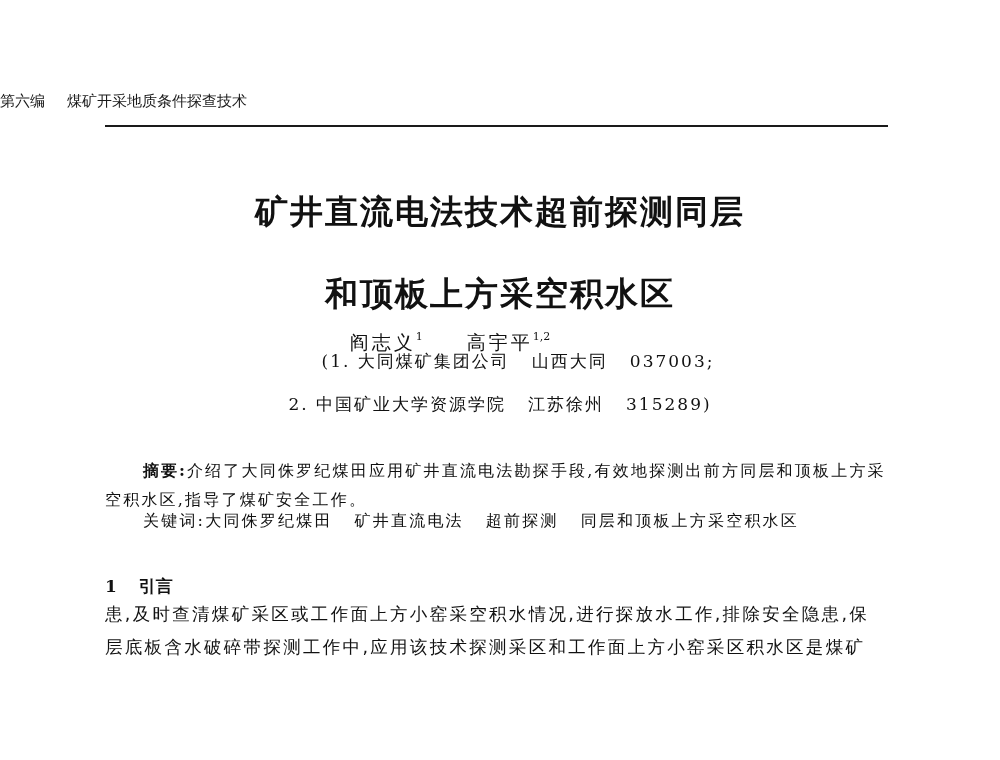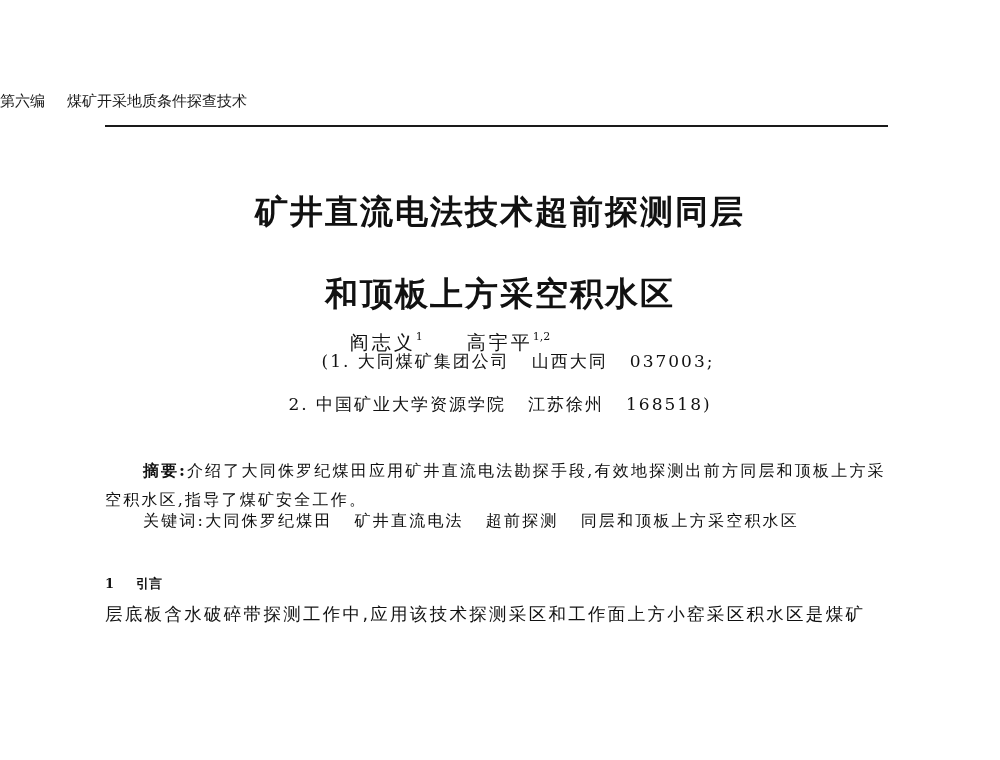--- a/index.html
+++ b/index.html
@@ -95,21 +95,21 @@
       font-size: 16px;
       font-family: "DejaVu Serif", serif;
       letter-spacing: 2.2px;
     }
     .keywords .label { font-weight: normal; }
     .keywords .kw { margin-right: 22px; }
     .section-head {
       position: absolute;
       left: 105px;
       top: 575px;
-      font-size: 13px;
+      font-size: 17px;
       font-weight: bold;
     }
     .section-head .num { margin-right: 22px; font-family: "DejaVu Serif", serif; }
     .body-text {
       position: absolute;
       left: 105px;
       top: 598px;
       width: 790px;
       font-size: 17.5px;
       line-height: 33px;
@@ -134,30 +134,31 @@
 <div class="authors">
   <span>阎志义</span><sup>1</sup>
   <span class="gap"></span>
   <span>高宇平</span><sup>1,2</sup>
 </div>
 
 <div class="affil l1">
   <span>(1. 大同煤矿集团公司</span><span class="gap"></span><span>山西大同</span><span class="gap"></span><span>037003;</span>
 </div>
 <div class="affil l2">
-  <span>2. 中国矿业大学资源学院</span><span class="gap"></span><span>江苏徐州</span><span class="gap"></span><span>168518)</span>
+  <span>2. 中国矿业大学资源学院</span><span class="gap"></span><span>江苏徐州</span><span class="gap"></span><span>315289)</span>
 </div>
 
 <div class="abstract a1">
   <span class="label">摘要:</span><span>介绍了大同侏罗纪煤田应用矿井直流电法勘探手段,有效地探测出前方同层和顶板上方采空积水区,指导了煤矿安全工作。</span>
 </div>
 
 <div class="keywords">
   <span class="label">关键词:</span><span class="kw">大同侏罗纪煤田</span><span class="kw">矿井直流电法</span><span class="kw">超前探测</span><span>同层和顶板上方采空积水区</span>
 </div>
 
 <div class="section-head">
   <span class="num">1</span><span>引言</span>
 </div>
 
 <div class="body-text">
+  <span class="line">患,及时查清煤矿采区或工作面上方小窑采空积水情况,进行探放水工作,排除安全隐患,保</span>
   <span class="line">层底板含水破碎带探测工作中,应用该技术探测采区和工作面上方小窑采区积水区是煤矿</span>
 </div>
 
 </body></html>

